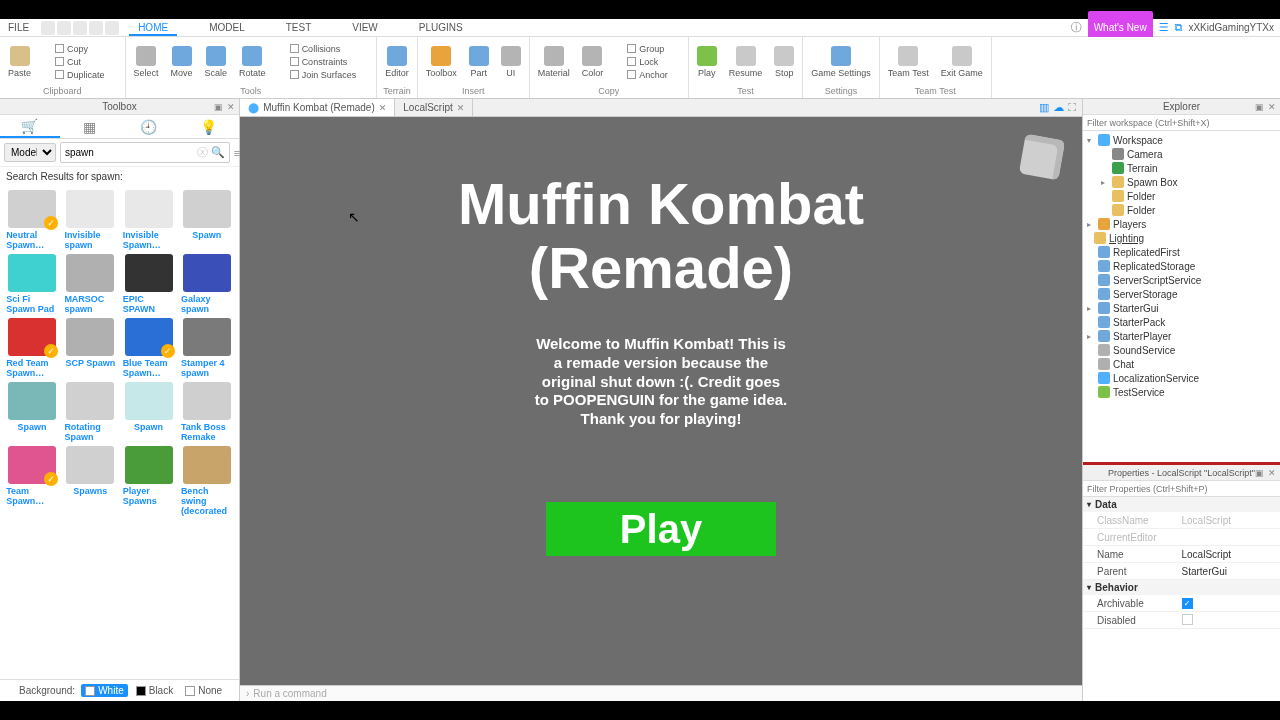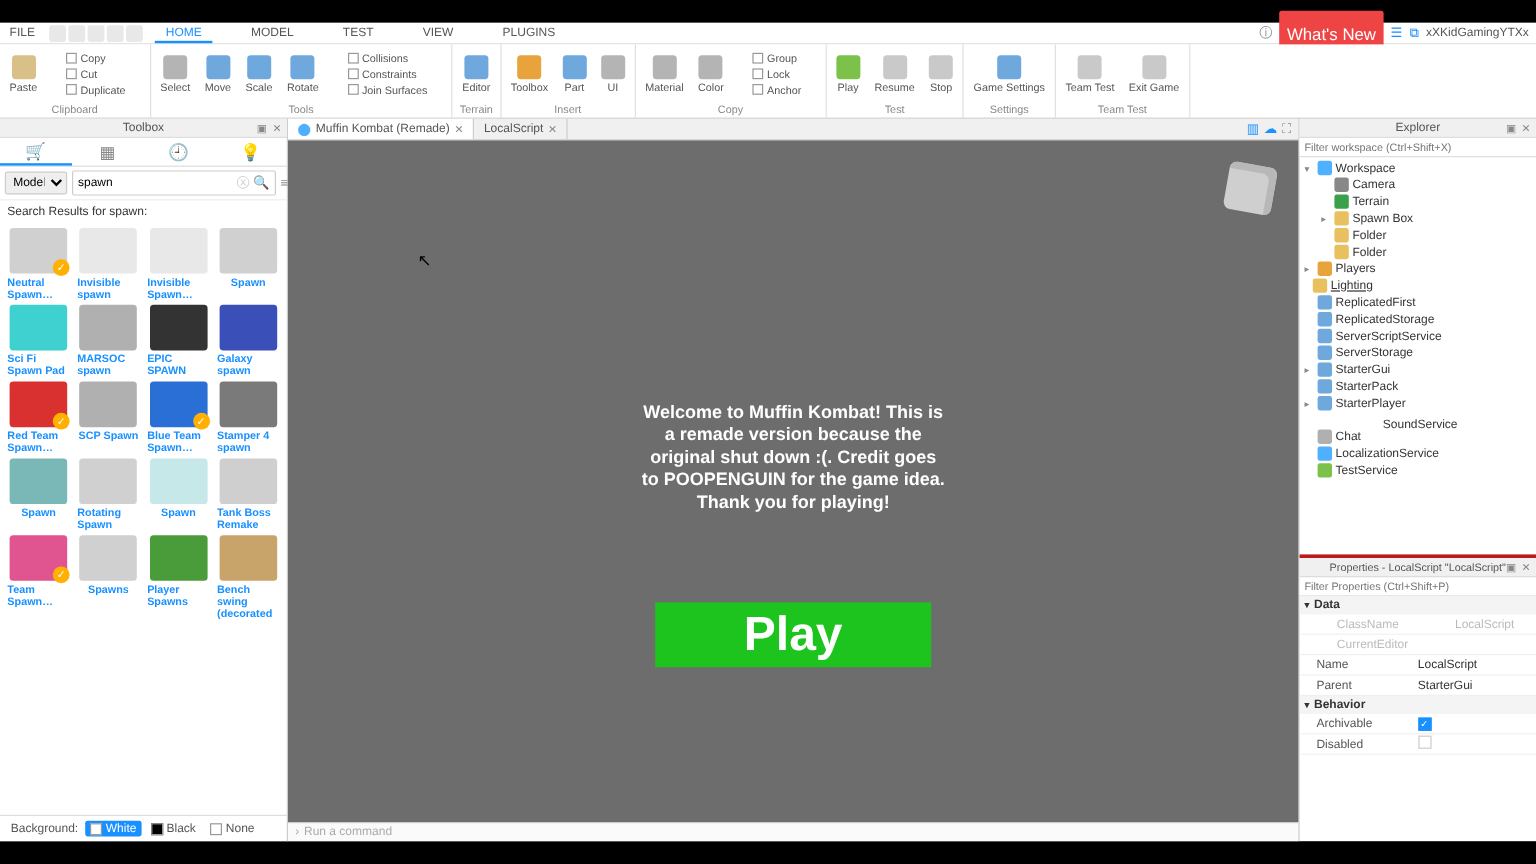--- a/index.html
+++ b/index.html
@@ -8,21 +8,21 @@
 
 
 .menubar { height: 18px; display: flex; align-items: center; border-bottom: 1px solid #ddd; background: #fff; }
 .menubar .file { padding: 0 8px; font-size: 10px; color: #555; }
 .menubar .qat { display: flex; gap: 2px; padding: 0 4px; }
 .qat-btn { width: 14px; height: 14px; background: #e8e8e8; border-radius: 2px; }
 .tabs { display: flex; margin-left: 6px; gap: 23px; }
 .tabs span { padding: 2px 9px 1px; font-size: 10px; color: #555; }
 .tabs .active { color: #1890ff; border-bottom: 2px solid #1890ff; }
 .menubar-right { margin-left: auto; display: flex; align-items: center; gap: 6px; padding-right: 6px; }
-.whatsnew { background: #ef4444; color: #fff; padding: 11px 6px; font-size: 14px; border-radius: 2px; }
+.whatsnew { background: #d946ef; color: #fff; padding: 11px 6px; font-size: 10px; border-radius: 2px; }
 .user { font-size: 10px; color: #555; }
 
 
 .ribbon { height: 62px; border-bottom: 1px solid #ccc; display: flex; background: #fff; }
 .rgroup { border-right: 1px solid #e0e0e0; display: flex; flex-direction: column; justify-content: flex-end; padding: 2px 4px; }
 .rgroup-label { text-align: center; font-size: 9px; color: #888; padding-top: 2px; }
 .rgroup-body { flex: 1; display: flex; align-items: center; gap: 4px; }
 .rbtn { display: flex; flex-direction: column; align-items: center; justify-content: center; padding: 0 4px; }
 .rbtn .ico { width: 20px; height: 20px; border-radius: 3px; margin-bottom: 2px; }
 .rbtn .lbl { font-size: 9px; color: #555; text-align: center; line-height: 10px; }
@@ -44,21 +44,21 @@
 .tb-search select { font-size: 10px; border: 1px solid #ccc; padding: 2px; border-radius: 2px; width: 52px; }
 .tb-search-input { flex: 1; display: flex; align-items: center; border: 1px solid #ccc; border-radius: 2px; padding: 2px 4px; }
 .tb-search-input input { flex: 1; border: none; outline: none; font-size: 10px; }
 .tb-results-head { font-size: 10px; padding: 4px 6px; color: #333; }
 .tb-results-head b { font-weight: normal; }
 .tb-grid { flex: 1; overflow: hidden; padding: 4px; display: grid; grid-template-columns: repeat(4, 1fr); gap: 4px 2px; align-content: start; }
 .tb-item { display: flex; flex-direction: column; align-items: center; }
 .tb-thumb { width: 48px; height: 38px; border-radius: 3px; position: relative; display:flex; align-items:center; justify-content:center; }
 .tb-name { font-size: 9px; color: #1890ff; text-align: left; line-height: 10px; margin-top: 2px; max-width: 52px; overflow: hidden; font-weight: bold; }
 .badge { position: absolute; right: -2px; bottom: -2px; width: 14px; height: 14px; background: #ffb000; border-radius: 50%; display:flex; align-items:center; justify-content:center; color:#fff; font-size:9px; }
-.tb-footer { height: 22px; border-top: 1px solid #ddd; display: flex; align-items: center; padding: 0 9px; gap: 6px; font-size: 10px; color: #555; }
+.tb-footer { height: 22px; border-top: 1px solid #ddd; display: flex; align-items: center; padding: 0 19px; gap: 6px; font-size: 10px; color: #555; }
 .bg-opt { display: flex; align-items: center; gap: 3px; padding: 1px 4px; border-radius: 2px; }
 .bg-opt.sel { background: #1890ff; color: #fff; }
 .bg-opt .sw { width: 10px; height: 10px; border: 1px solid #999; }
 
 
 .center { flex: 1; display: flex; flex-direction: column; }
 .doc-tabs { height: 18px; background: #f0f0f0; border-bottom: 1px solid #ccc; display: flex; align-items: stretch; }
 .doc-tab { display: flex; align-items: center; gap: 4px; padding: 0 8px; font-size: 10px; border-right: 1px solid #ccc; color: #555; }
 .doc-tab.active { background: #fff; }
 .doc-tab .x { color: #888; font-size: 9px; }
@@ -79,21 +79,21 @@
 .tree { flex: 1; overflow: hidden; padding: 2px 0; font-size: 10px; }
 .tree-row { display: flex; align-items: center; height: 14px; padding-left: 4px; gap: 3px; color: #333; }
 .tree-row .tw { width: 8px; color: #888; font-size: 8px; }
 .tree-row .ic { width: 12px; height: 12px; border-radius: 2px; }
 .properties { height: 236px; display: flex; flex-direction: column; }
 .prop-body { flex: 1; overflow: hidden; font-size: 10px; }
 .prop-cat { background: #f4f4f4; padding: 2px 4px; font-weight: bold; color: #333; display: flex; align-items: center; gap: 4px; }
 .prop-row { display: flex; height: 17px; align-items: center; border-bottom: 1px solid #f0f0f0; }
 .prop-row .k { width: 50%; padding-left: 14px; color: #555; }
 .prop-row .v { width: 50%; color: #333; }
-.prop-row.dim .k, .prop-row.dim .v { color: #bbb; padding-left: 31px; }
+.prop-row.dim .k, .prop-row.dim .v { color: #bbb; }
 .chk { width: 11px; height: 11px; border: 1px solid #1890ff; background: #1890ff; color: #fff; font-size: 8px; display: inline-flex; align-items: center; justify-content: center; }
 
 
 .cmdbar { height: 16px; border-top: 1px solid #ccc; background: #fafafa; display: flex; align-items: center; padding: 0 6px; font-size: 10px; color: #aaa; }
 </style>
 </head>
 <body>
 
 <div class="letterbox">
 
@@ -387,20 +387,23 @@
             <span>LocalScript</span>
             <span class="x">✕</span>
           </div>
           <div class="doc-tabs-right">
             <span>▥</span>
             <span>☁</span>
             <span style="color:#888">⛶</span>
           </div>
         </div>
       <div class="viewport">
+        <div class="game-title">
+          <span>Muffin Kombat</span><br><span>(Remade)</span>
+        </div>
         <div class="game-desc">
             <div>Welcome to Muffin Kombat! This is a remade version because the original shut down :(. Credit goes to POOPENGUIN for the game idea. Thank you for playing!</div>
           </div>
         <div class="play-btn">Play</div>
         <div class="gizmo"></div>
         <div class="cursor">↖</div>
       </div>
       <div class="cmdbar">› <span style="margin-left:4px">Run a command</span></div>
     </div>
 
@@ -483,21 +486,21 @@
             <div class="tree-row" style="padding-left: 4px;">
               <span class="tw"></span>
               <span class="ic" style="background:#6fa8dc"></span>
               <span>StarterPack</span>
             </div>
             <div class="tree-row" style="padding-left: 4px;">
               <span class="tw">▸</span>
               <span class="ic" style="background:#6fa8dc"></span>
               <span>StarterPlayer</span>
             </div>
-            <div class="tree-row" style="padding-left: 4px; flex-direction: column;">
+            <div class="tree-row" style="padding-left: 4px;">
               <span class="tw"></span>
               <span class="ic" style="background:#b0b0b0"></span>
               <span>SoundService</span>
             </div>
             <div class="tree-row" style="padding-left: 4px;">
               <span class="tw"></span>
               <span class="ic" style="background:#b0b0b0"></span>
               <span>Chat</span>
             </div>
             <div class="tree-row" style="padding-left: 4px;">

